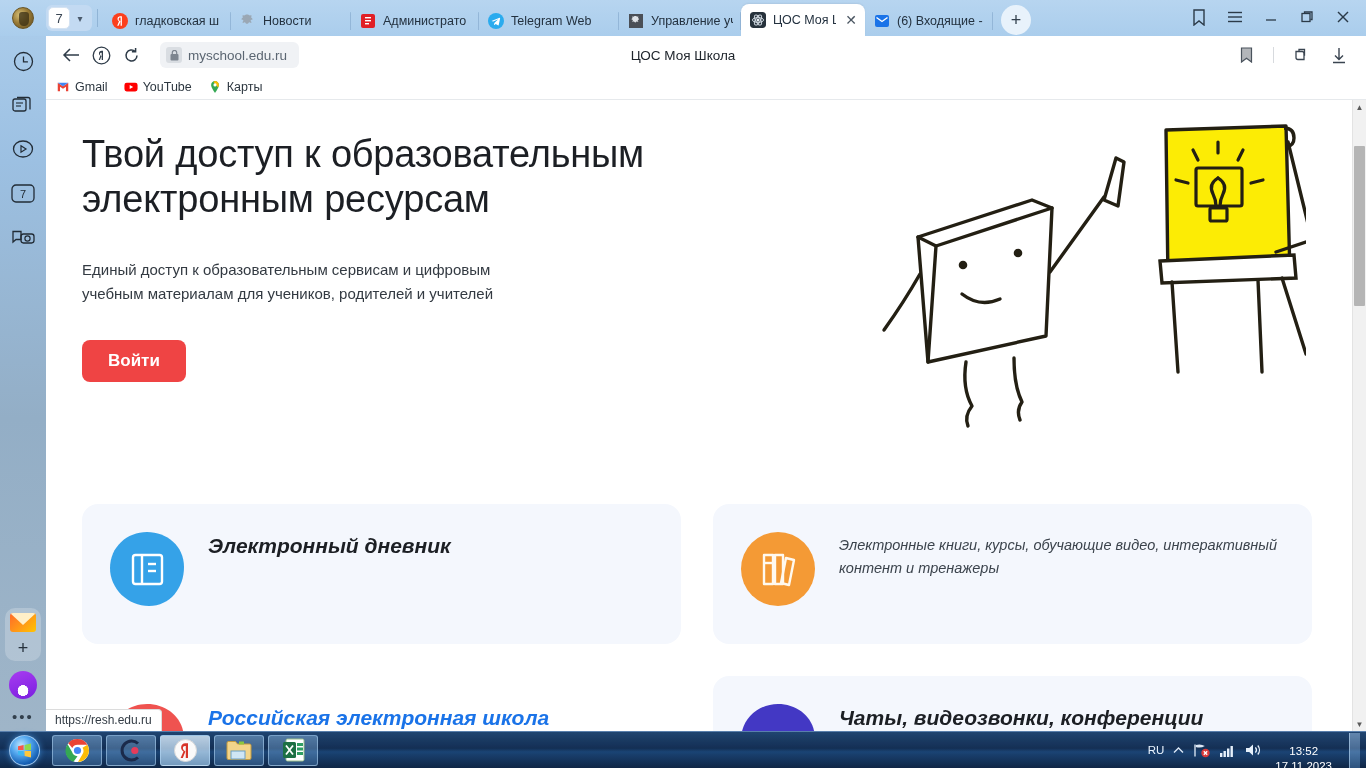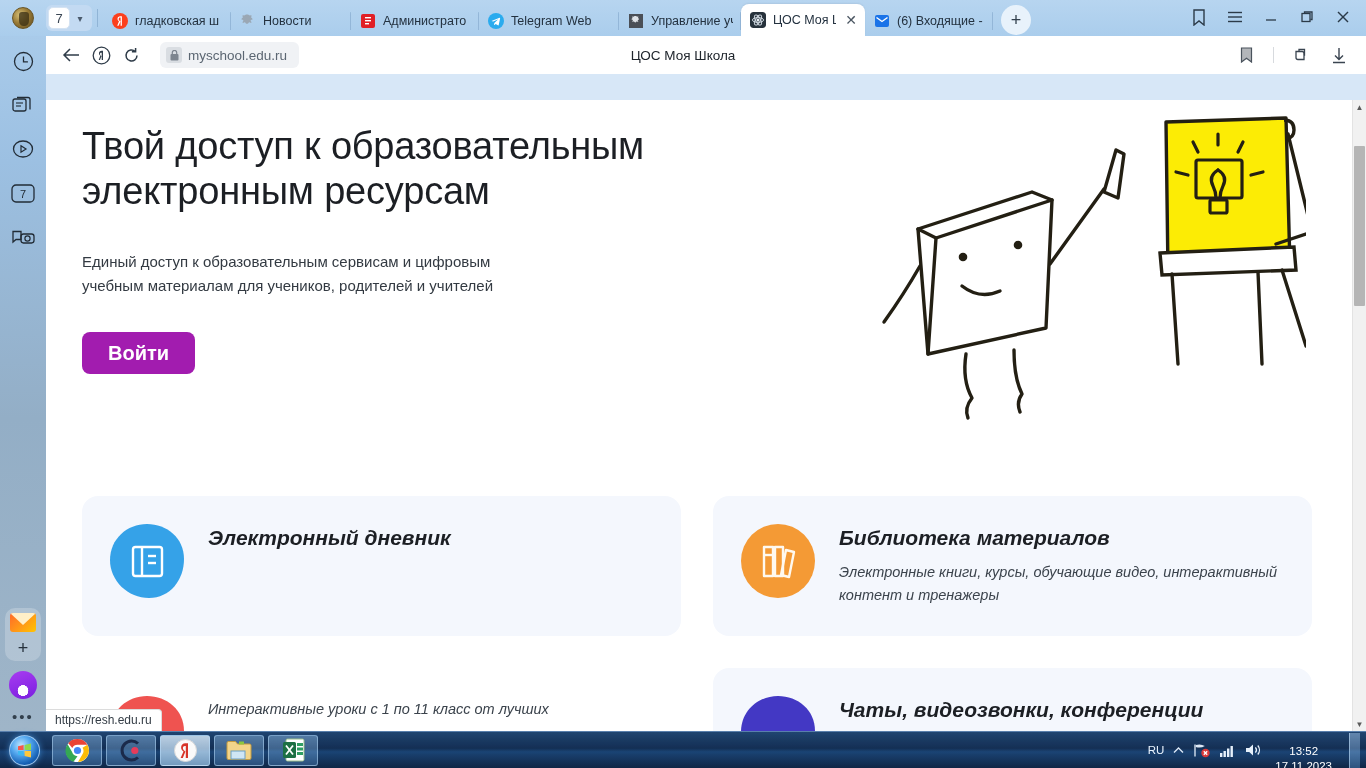--- a/index.html
+++ b/index.html
@@ -138,28 +138,28 @@
   .viewport {
     position:absolute; left:46px; top:100px; right:0; bottom:0;
     background:#fff; overflow:hidden;
   }
   .page { position:absolute; left:0; top:0; right:14px; bottom:0; background:#fff; }
   .content { padding: 10px 40px 0 36px; position:relative; }
 
   .hero { position:relative; min-height: 310px; }
   h1.hero-title {
     font-size: 38px; line-height: 1.18; font-weight: 400; color: #1c1f24;
-    max-width: 660px; letter-spacing: -0.2px; margin-top: 14px;
+    max-width: 660px; letter-spacing: -0.2px; margin-top: 22px;
   }
   .hero-sub {
     margin-top: 36px; font-size: 15px; line-height: 1.65; color:#333a42; max-width: 420px;
   }
   .btn-login {
     margin-top: 33px; display:inline-flex; align-items:center; justify-content:center;
-    background:#a21caf; color:#fff; font-size:20px; font-weight:700;
+    background:#ef4444; color:#fff; font-size:17px; font-weight:700;
     padding: 0 26px; height: 42px; border-radius: 8px; border:none; cursor:pointer;text-align:center;
   }
   .hero-art { position:absolute; right: 6px; top: -10px; width: 440px; height: 330px; }
 
   
   .cards { display:grid; grid-template-columns: 1fr 1fr; gap: 32px; margin-top: 62px; padding-bottom: 40px; }
   .card {
     background:#f4f7fd; border-radius: 16px; padding: 26px 24px 26px 26px;
     display:flex; gap: 22px; align-items:flex-start; min-height: 140px;
   }
@@ -385,20 +385,44 @@
             </svg>
         </span>
         <span class="ic">
           <svg width="16" height="17" viewBox="0 0 16 17">
               <path d="M8 1v11M4 8.5l4 4 4-4M2 15.5h12" fill="none" stroke="#3a4450" stroke-width="1.4"></path>
             </svg>
         </span>
       </div>
     </div>
 
+    <div class="bookmarks">
+      <div class="bm">
+        <svg class="bm-ico" viewBox="0 0 16 16">
+          <path d="M8 7.2L2 3.2v9.6h2.6V7.6L8 10l3.4-2.4v5.2H14V3.2z" fill="#ea4335"></path>
+          <path d="M2 3.2h12L8 7.2z" fill="#4285f4"></path>
+        </svg>
+        <span>Gmail</span>
+      </div>
+      <div class="bm">
+        <svg class="bm-ico" viewBox="0 0 16 16">
+          <rect x="0.5" y="3" width="15" height="10" rx="2.6" fill="#ff0000"></rect>
+          <path d="M6.5 5.8l4 2.2-4 2.2z" fill="#fff"></path>
+        </svg>
+        <span>YouTube</span>
+      </div>
+      <div class="bm">
+        <svg class="bm-ico" viewBox="0 0 16 16">
+          <path d="M8 1.2c2.5 0 4.4 2 4.4 4.4 0 3.3-4.4 9-4.4 9s-4.4-5.7-4.4-9C3.6 3.2 5.5 1.2 8 1.2z" fill="#34a853"></path>
+          <path d="M8 1.2c2.5 0 4.4 2 4.4 4.4 0 .9-.3 1.9-.8 3L6.2 2.3A4.4 4.4 0 0 1 8 1.2z" fill="#fbbc04"></path>
+          <circle cx="8" cy="5.6" r="1.8" fill="#fff"></circle>
+        </svg>
+        <span>Карты</span>
+      </div>
+    </div>
 
     <div class="rail">
       <div class="rail-ic">
         <svg width="21" height="21" viewBox="0 0 21 21">
             <circle cx="10.5" cy="10.5" r="9" fill="none" stroke="#222c36" stroke-width="1.3"></circle>
             <path d="M10.5 5.5v5.3h4.4" fill="none" stroke="#222c36" stroke-width="1.3"></path>
           </svg>
       </div>
       <div class="rail-ic">
         <svg width="22" height="20" viewBox="0 0 22 20">
@@ -519,36 +543,36 @@
                   <circle cx="39" cy="39" r="37" fill="#f49a35"></circle>
                   <g fill="none" stroke="#fff9ef" stroke-width="2.4" stroke-linejoin="round">
                     <rect x="25" y="25" width="9" height="29"></rect>
                     <rect x="36" y="25" width="8" height="29"></rect>
                     <path d="M47 28 l8 2 -5 25 -8-2z"></path>
                     <line x1="25" y1="33" x2="34" y2="33"></line>
                   </g>
                 </svg>
               </div>
               <div class="card-body">
-                <div class="card-title">Библиотека материалов</div>
                 <div class="card-desc">Электронные книги, курсы, обучающие видео, интерактивный контент и тренажеры</div>
               </div>
             </div>
 
             <div class="card plain">
               <div class="card-icon">
                 <svg class="blob" viewBox="0 0 78 78">
                   <path d="M39 2c20 0 37 14 37 35s-14 39-35 39S2 59 2 38 19 2 39 2z" fill="#ef5350"></path>
                   <g fill="none" stroke="#fff" stroke-width="2.6" stroke-linejoin="round" stroke-linecap="round">
                     <path d="M27 30h24v24H27z"></path>
                     <path d="M36 39l9 6-9 6z"></path>
                   </g>
                 </svg>
               </div>
               <div class="card-body">
+                <div class="card-title link">Российская электронная школа</div>
                 <div class="card-desc">Интерактивные уроки с 1 по 11 класс от лучших</div>
               </div>
             </div>
 
             <div class="card">
               <div class="card-icon">
                 <svg class="blob" viewBox="0 0 78 78">
                   <path d="M39 2c20 0 37 14 37 35s-14 39-35 39S2 59 2 38 19 2 39 2z" fill="#4338c4"></path>
                   <circle cx="24" cy="46" r="6.5" fill="#fff"></circle>
                   <path d="M22 40 q-4 5 0 9" stroke="#4338c4" stroke-width="2" fill="none"></path>

